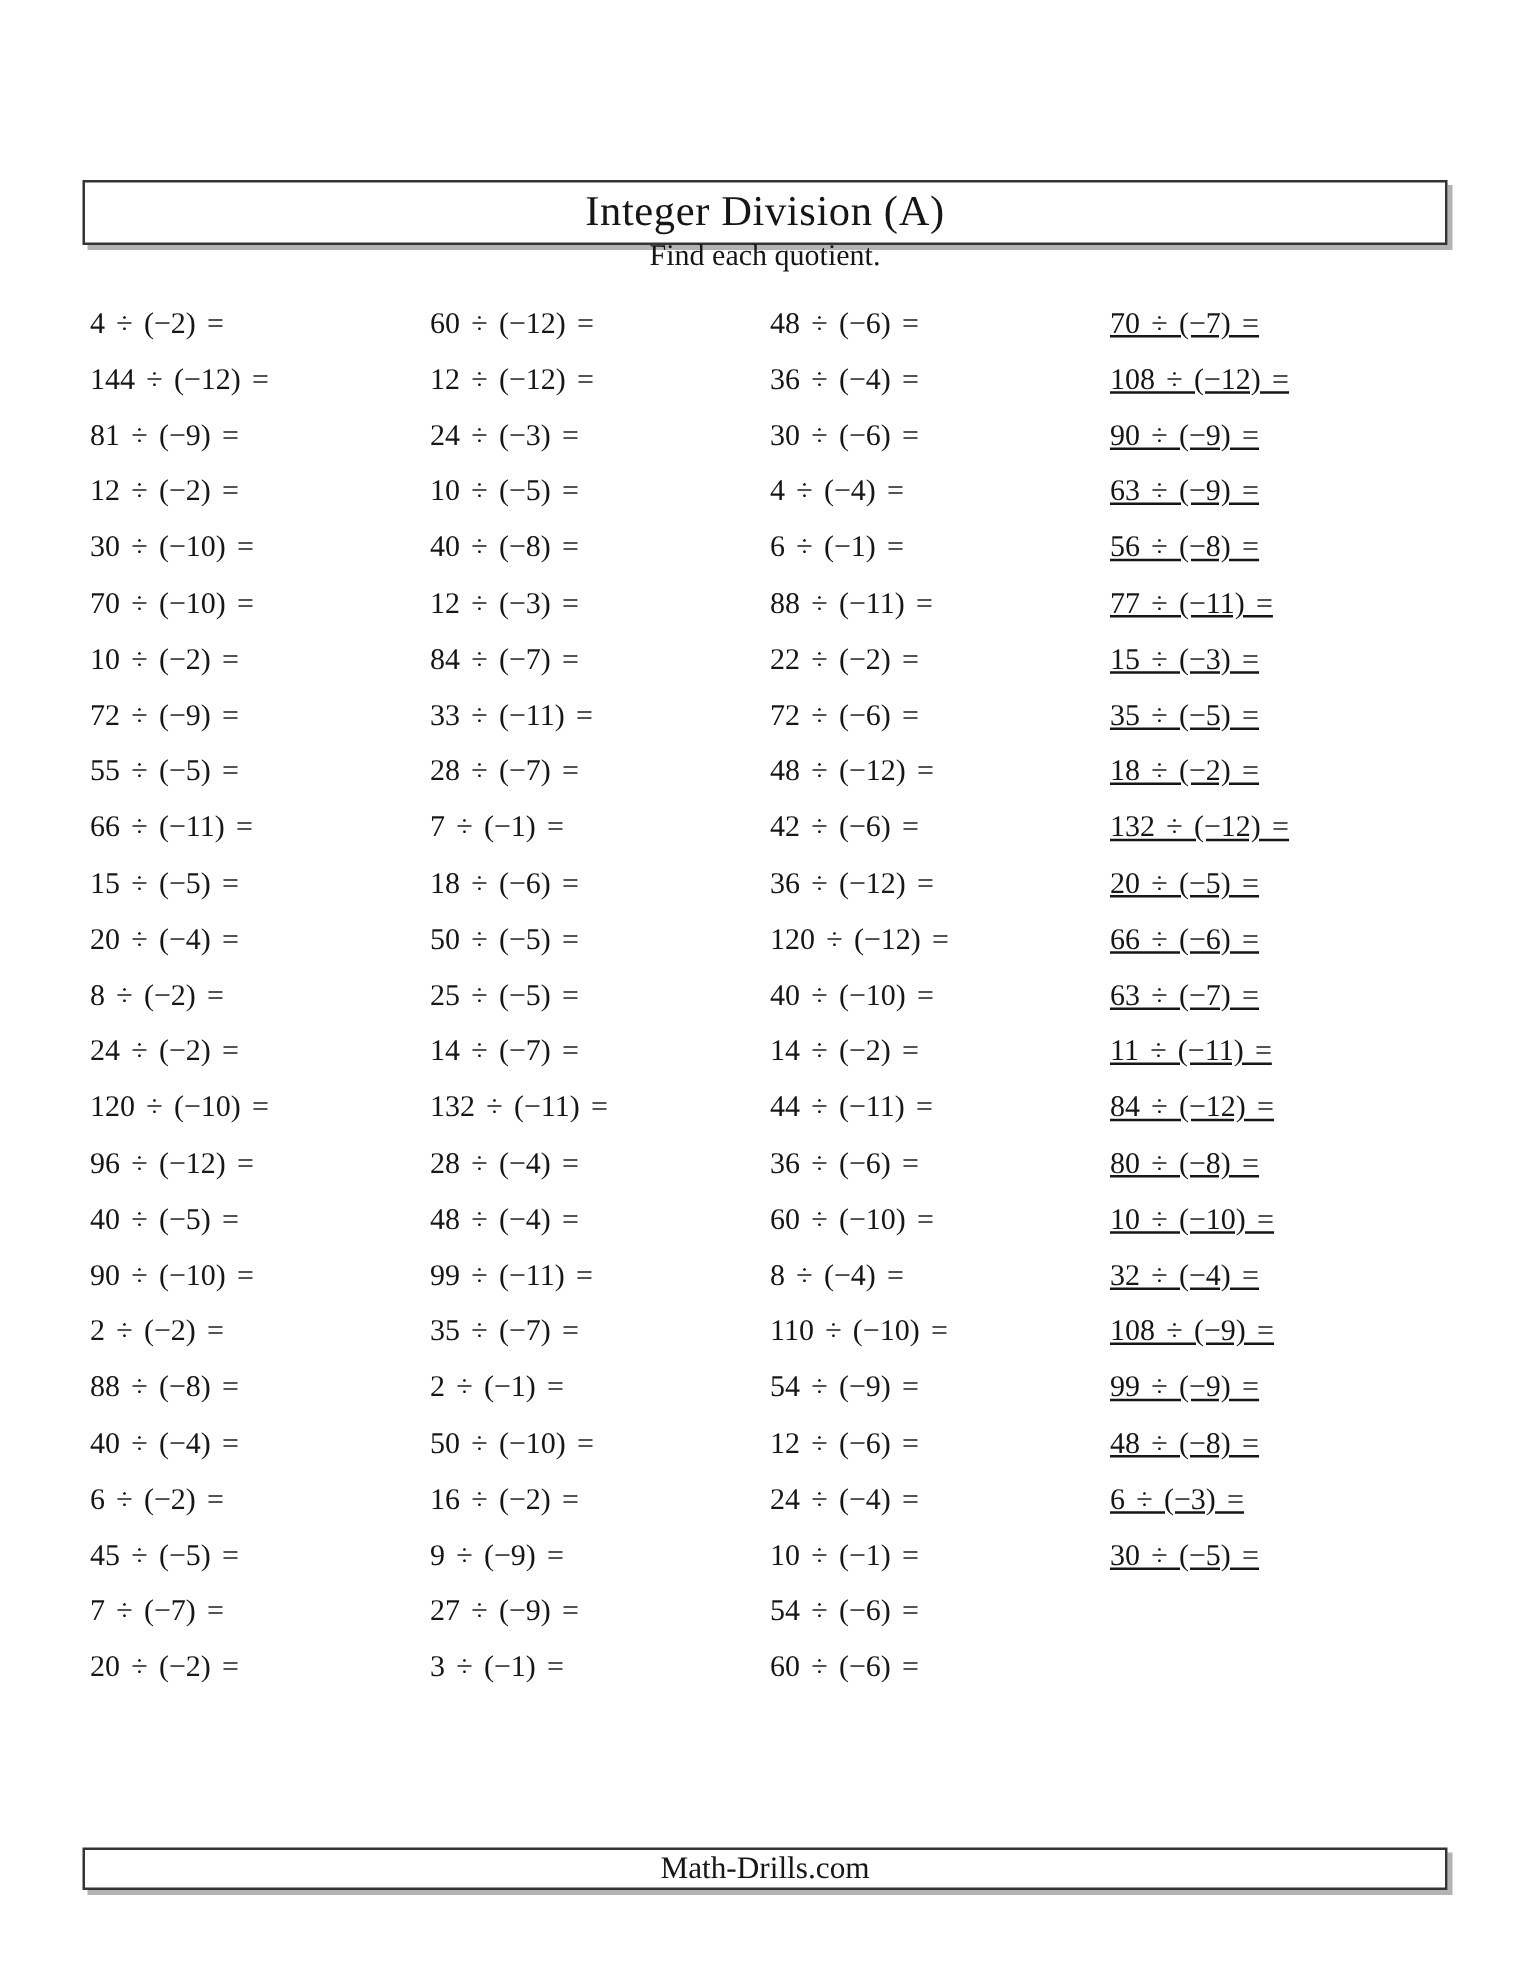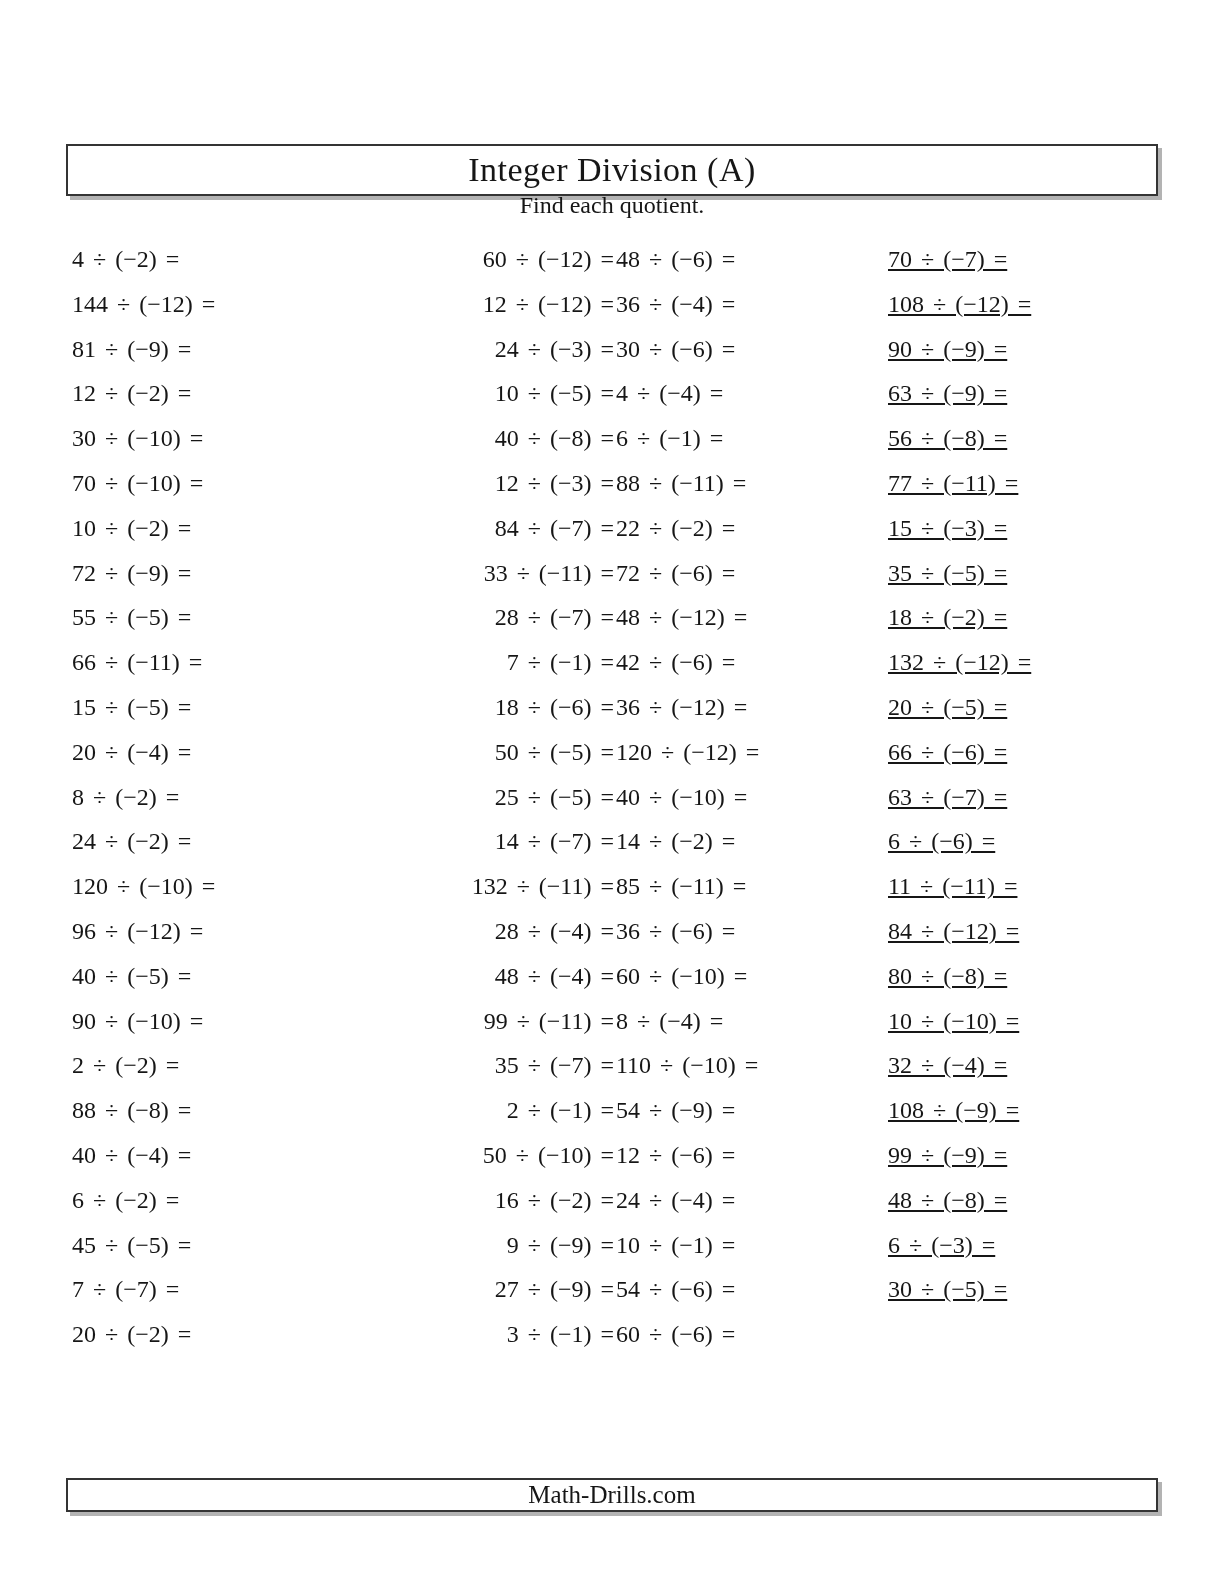--- a/index.html
+++ b/index.html
@@ -44,21 +44,21 @@
     left: 0;
     width: 1224px;
     height: 1120px;
   }
   .col {
     position: absolute;
     top: 0;
     width: 270px;
   }
   .col0 { left: 72px; }
-  .col1 { left: 344px; text-align: right; }
+  .col1 { left: 344px; }
   .col2 { left: 616px; }
   .col3 { left: 888px; text-decoration: underline; }
   .cell {
     height: 44.8px;
     line-height: 44.8px;
     font-size: 24px;
     white-space: nowrap;
     word-spacing: 3px;
   }
   .footer-box {
@@ -153,21 +153,21 @@
         <div class="cell">6 ÷ (−1) =</div>
         <div class="cell">88 ÷ (−11) =</div>
         <div class="cell">22 ÷ (−2) =</div>
         <div class="cell">72 ÷ (−6) =</div>
         <div class="cell">48 ÷ (−12) =</div>
         <div class="cell">42 ÷ (−6) =</div>
         <div class="cell">36 ÷ (−12) =</div>
         <div class="cell">120 ÷ (−12) =</div>
         <div class="cell">40 ÷ (−10) =</div>
         <div class="cell">14 ÷ (−2) =</div>
-        <div class="cell">85 ÷ (−11) =</div>
+        <div class="cell">44 ÷ (−11) =</div>
         <div class="cell">36 ÷ (−6) =</div>
         <div class="cell">60 ÷ (−10) =</div>
         <div class="cell">8 ÷ (−4) =</div>
         <div class="cell">110 ÷ (−10) =</div>
         <div class="cell">54 ÷ (−9) =</div>
         <div class="cell">12 ÷ (−6) =</div>
         <div class="cell">24 ÷ (−4) =</div>
         <div class="cell">10 ÷ (−1) =</div>
         <div class="cell">54 ÷ (−6) =</div>
         <div class="cell">60 ÷ (−6) =</div>
@@ -179,21 +179,20 @@
         <div class="cell">63 ÷ (−9) =</div>
         <div class="cell">56 ÷ (−8) =</div>
         <div class="cell">77 ÷ (−11) =</div>
         <div class="cell">15 ÷ (−3) =</div>
         <div class="cell">35 ÷ (−5) =</div>
         <div class="cell">18 ÷ (−2) =</div>
         <div class="cell">132 ÷ (−12) =</div>
         <div class="cell">20 ÷ (−5) =</div>
         <div class="cell">66 ÷ (−6) =</div>
         <div class="cell">63 ÷ (−7) =</div>
-        <div class="cell">6 ÷ (−6) =</div>
         <div class="cell">11 ÷ (−11) =</div>
         <div class="cell">84 ÷ (−12) =</div>
         <div class="cell">80 ÷ (−8) =</div>
         <div class="cell">10 ÷ (−10) =</div>
         <div class="cell">32 ÷ (−4) =</div>
         <div class="cell">108 ÷ (−9) =</div>
         <div class="cell">99 ÷ (−9) =</div>
         <div class="cell">48 ÷ (−8) =</div>
         <div class="cell">6 ÷ (−3) =</div>
         <div class="cell">30 ÷ (−5) =</div>

